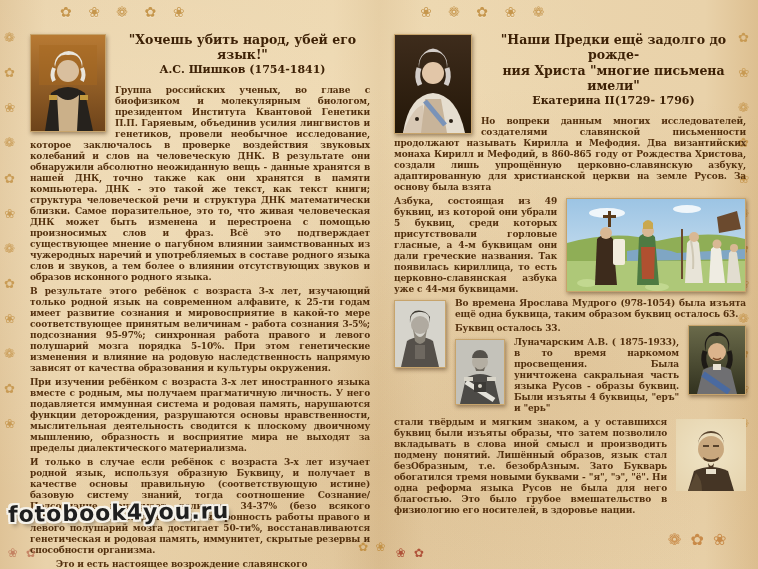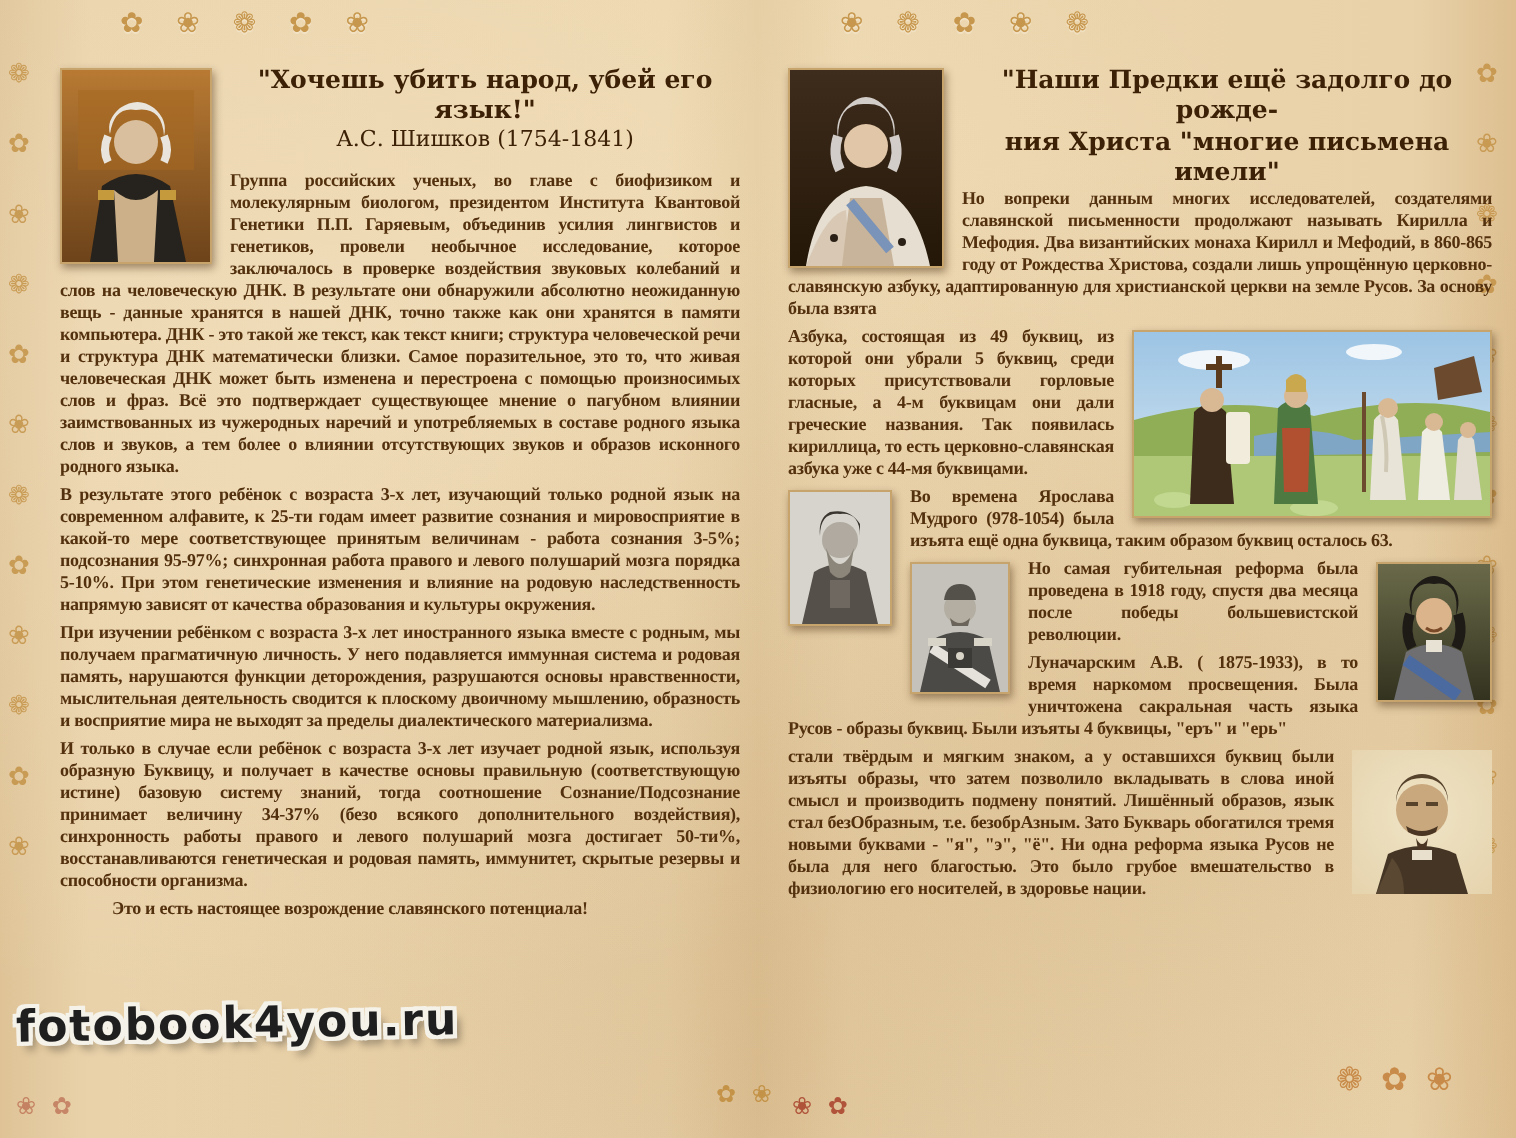--- a/index.html
+++ b/index.html
@@ -16,24 +16,24 @@
   .orn{position:absolute;color:#c08c3c;opacity:.85;font-family:"DejaVu Sans",sans-serif;pointer-events:none;}
   .garland{top:4px;font-size:14px;letter-spacing:6px;white-space:nowrap;text-shadow:0 1px 0 rgba(255,255,255,.3);}
   .vine{writing-mode:vertical-rl;font-size:13px;letter-spacing:8px;top:30px;height:520px;opacity:.75;}
   .cluster{font-size:12px;letter-spacing:2px;}
   .cluster.red{color:#a8402a;}
   .cluster.big{font-size:16px;color:#c4803a;}
   
   .page{position:absolute;top:32px;color:#53300e;font-weight:bold;font-size:9px;line-height:11px;text-align:justify;letter-spacing:-0.15px;}
   #page-left{left:30px;width:340px;}
   #page-right{left:394px;width:352px;}
-  .page p{margin:0 0 3px 0;font-family:Liberation Serif, serif;}
+  .page p{margin:0 0 3px 0;}
   .indent{text-indent:26px;text-align:left;}
   h1.title{margin:0 0 1px 0;font-size:12.5px;line-height:15px;color:#3d2106;text-align:center;letter-spacing:0;}
-  .author{font-size:11px;line-height:14px;color:#3d2106;text-align:center;margin:0 0 8px 0;font-weight:normal;letter-spacing:0;}
+  .author{font-size:11px;line-height:14px;color:#3d2106;text-align:center;margin:0 0 8px 0;font-weight:bold;letter-spacing:0;}
   
   .pic{border:1px solid #c7a46c;box-shadow:1px 2px 4px rgba(60,30,5,.45);background:#888;}
   .float-l{float:left;margin:2px 9px 4px 0;}
   .float-r{float:right;margin:2px 0 4px 9px;}
   .noframe{border:none;box-shadow:none;}
   
   #watermark{
     position:absolute;left:8px;top:500px;
     font-family:"DejaVu Sans",sans-serif;font-weight:bold;font-size:22px;letter-spacing:1px;
     color:#1f1f1f;
@@ -110,20 +110,21 @@
         <path d="M30 66 L50 90" stroke="#7a93b8" stroke-width="5"></path>
         <circle cx="38" cy="38" r="11" fill="#e2c6a8"></circle>
         <path d="M24 34 Q24 16 38 17 Q52 16 52 34 Q54 24 46 17 Q38 10 30 17 Q22 24 24 34 Z" fill="#d3cdc9"></path>
         <path d="M24 33 Q21 42 25 50" stroke="#d3cdc9" stroke-width="5" fill="none"></path>
         <path d="M52 33 Q55 42 51 50" stroke="#d3cdc9" stroke-width="5" fill="none"></path>
       </svg>
     </div>
 
     <h1 class="title">"Наши Предки ещё задолго до рожде-</h1>
     <h1 class="title">ния Христа "многие письмена имели"</h1>
+    <div class="author">Екатерина II(1729- 1796)</div>
 
     <p>Но вопреки данным многих исследователей, создателями славянской письменности продолжают называть Кирилла и Мефодия. Два византийских монаха Кирилл и Мефодий, в 860-865 году от Рождества Христова, создали лишь упрощённую церковно-славянскую азбуку, адаптированную для христианской церкви на земле Русов. За основу была взята</p>
 
     <div class="pic float-r" style="width:178px;height:92px;">
       <svg width="178" height="92" xmlns="http://www.w3.org/2000/svg">
         <defs>
             <linearGradient id="sky" x1="0" y1="0" x2="0" y2="1">
           <stop offset="0" stop-color="#9cc4e4"></stop>
               <stop offset="1" stop-color="#d8e8f2"></stop>
             </linearGradient>
@@ -182,36 +183,36 @@
         <path d="M8 68 L14 44 Q28 36 42 44 L48 68 Z" fill="#6f6f72"></path>
         <path d="M14 48 L40 66" stroke="#4a6aa0" stroke-width="6"></path>
         <circle cx="28" cy="26" r="9" fill="#dbb48c"></circle>
         <path d="M17 26 Q15 8 28 10 Q41 8 39 26 Q43 14 34 8 Q28 4 22 8 Q13 14 17 26 Z" fill="#1e1a16"></path>
         <path d="M16 25 Q13 34 17 42" stroke="#1e1a16" stroke-width="5" fill="none"></path>
         <path d="M40 25 Q43 34 39 42" stroke="#1e1a16" stroke-width="5" fill="none"></path>
         <path d="M24 32 Q28 35 32 32" stroke="#7a4a28" stroke-width="1.5" fill="none"></path>
         <rect x="24" y="38" width="8" height="6" fill="#e8e2d4"></rect>
       </svg>
     </div>
+    <p>Буквиц осталось 33.</p>
 
     <div class="pic float-l" style="width:48px;height:64px;">
       <svg width="48" height="64" xmlns="http://www.w3.org/2000/svg">
         <rect width="48" height="64" fill="#c4c2ba"></rect>
         <path d="M4 64 L10 38 Q24 30 38 38 L44 64 Z" fill="#4c4a46"></path>
         <path d="M10 42 L38 60" stroke="#e4e2da" stroke-width="5"></path>
         <rect x="8" y="37" width="9" height="4" fill="#d8d4c8"></rect>
         <rect x="31" y="37" width="9" height="4" fill="#d8d4c8"></rect>
         <circle cx="24" cy="22" r="8" fill="#b4aea2"></circle>
         <path d="M16 18 Q17 10 24 10 Q31 10 32 18 Z" fill="#54504a"></path>
         <path d="M19 27 Q24 32 29 27 L28 31 L20 31 Z" fill="#6a645a"></path>
         <rect x="18" y="42" width="12" height="10" fill="#3c3a36"></rect>
         <circle cx="24" cy="46" r="2" fill="#d8d4c8"></circle>
       </svg>
     </div>
-    <p>Но самая губительная реформа была проведена в 1918 году, спустя два месяца после победы большевистской революции.</p>
     <p>Луначарским А.В. ( 1875-1933), в то время наркомом просвещения. Была уничтожена сакральная часть языка Русов - образы буквиц. Были изъяты 4 буквицы, "еръ" и "ерь"</p>
 
     <div class="pic float-r noframe" style="width:70px;height:72px;">
       <svg width="70" height="72" xmlns="http://www.w3.org/2000/svg">
         <defs>
             <radialGradient id="lubg" cx="0.5" cy="0.45" r="0.7">
           <stop offset="0" stop-color="#efe4c6"></stop>
               <stop offset="1" stop-color="#e6d4ae"></stop>
             </radialGradient>
           </defs>

